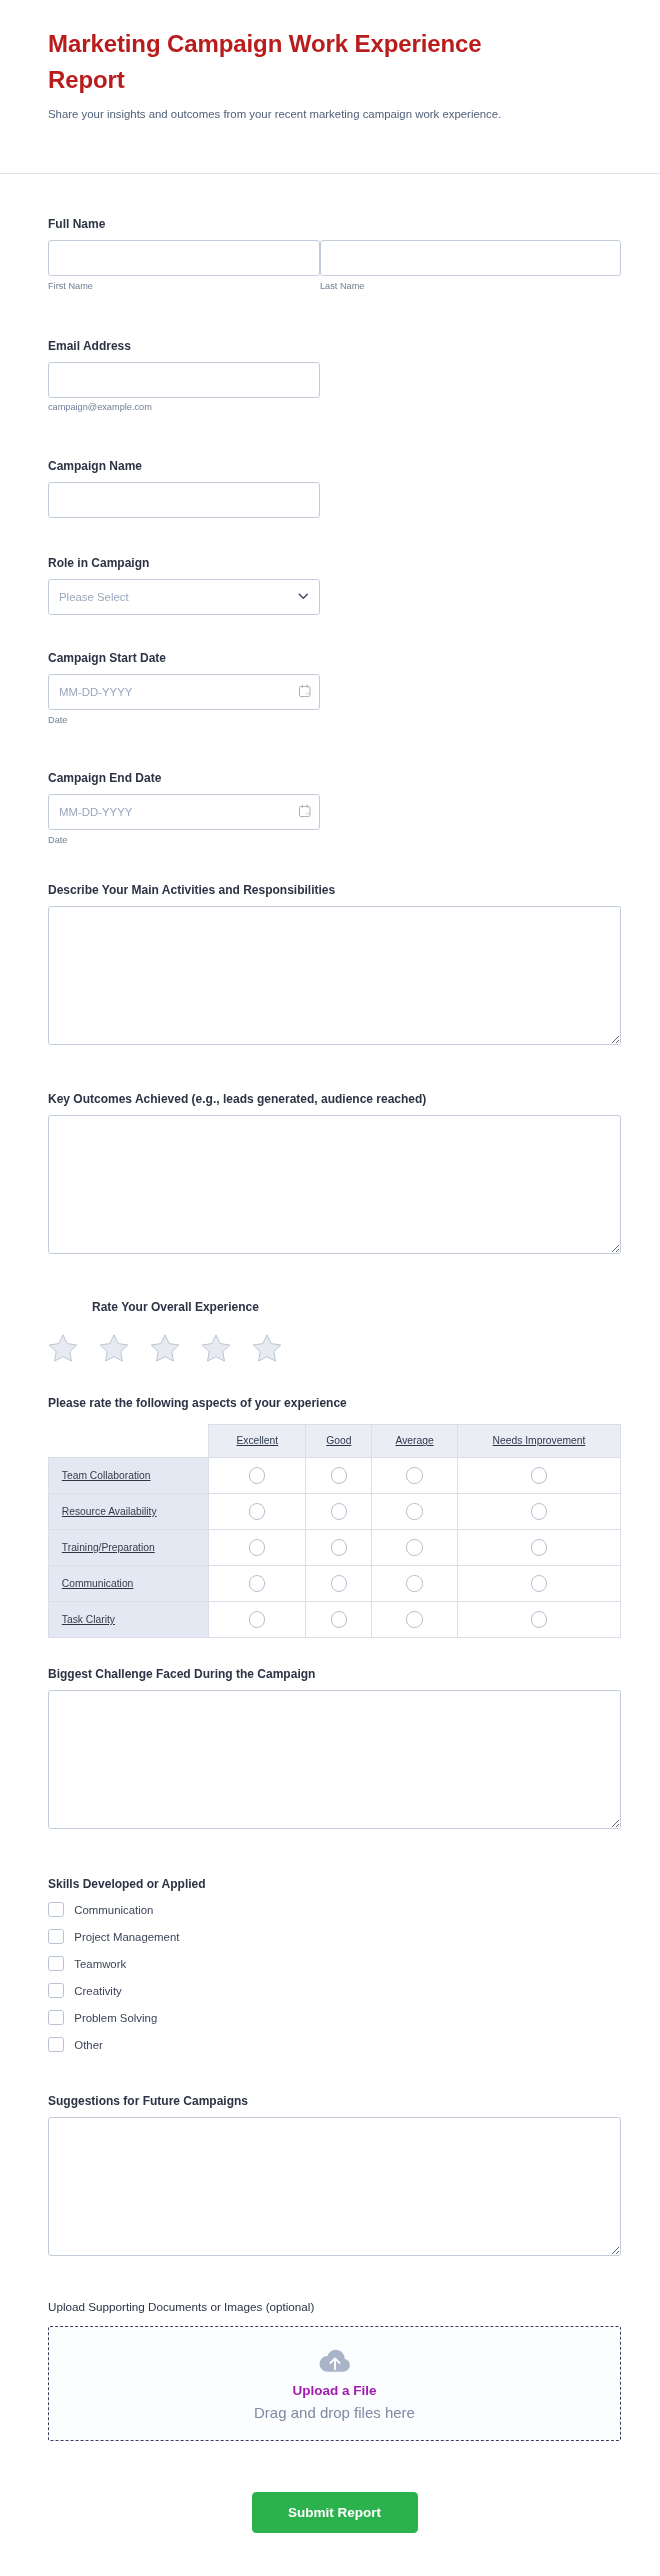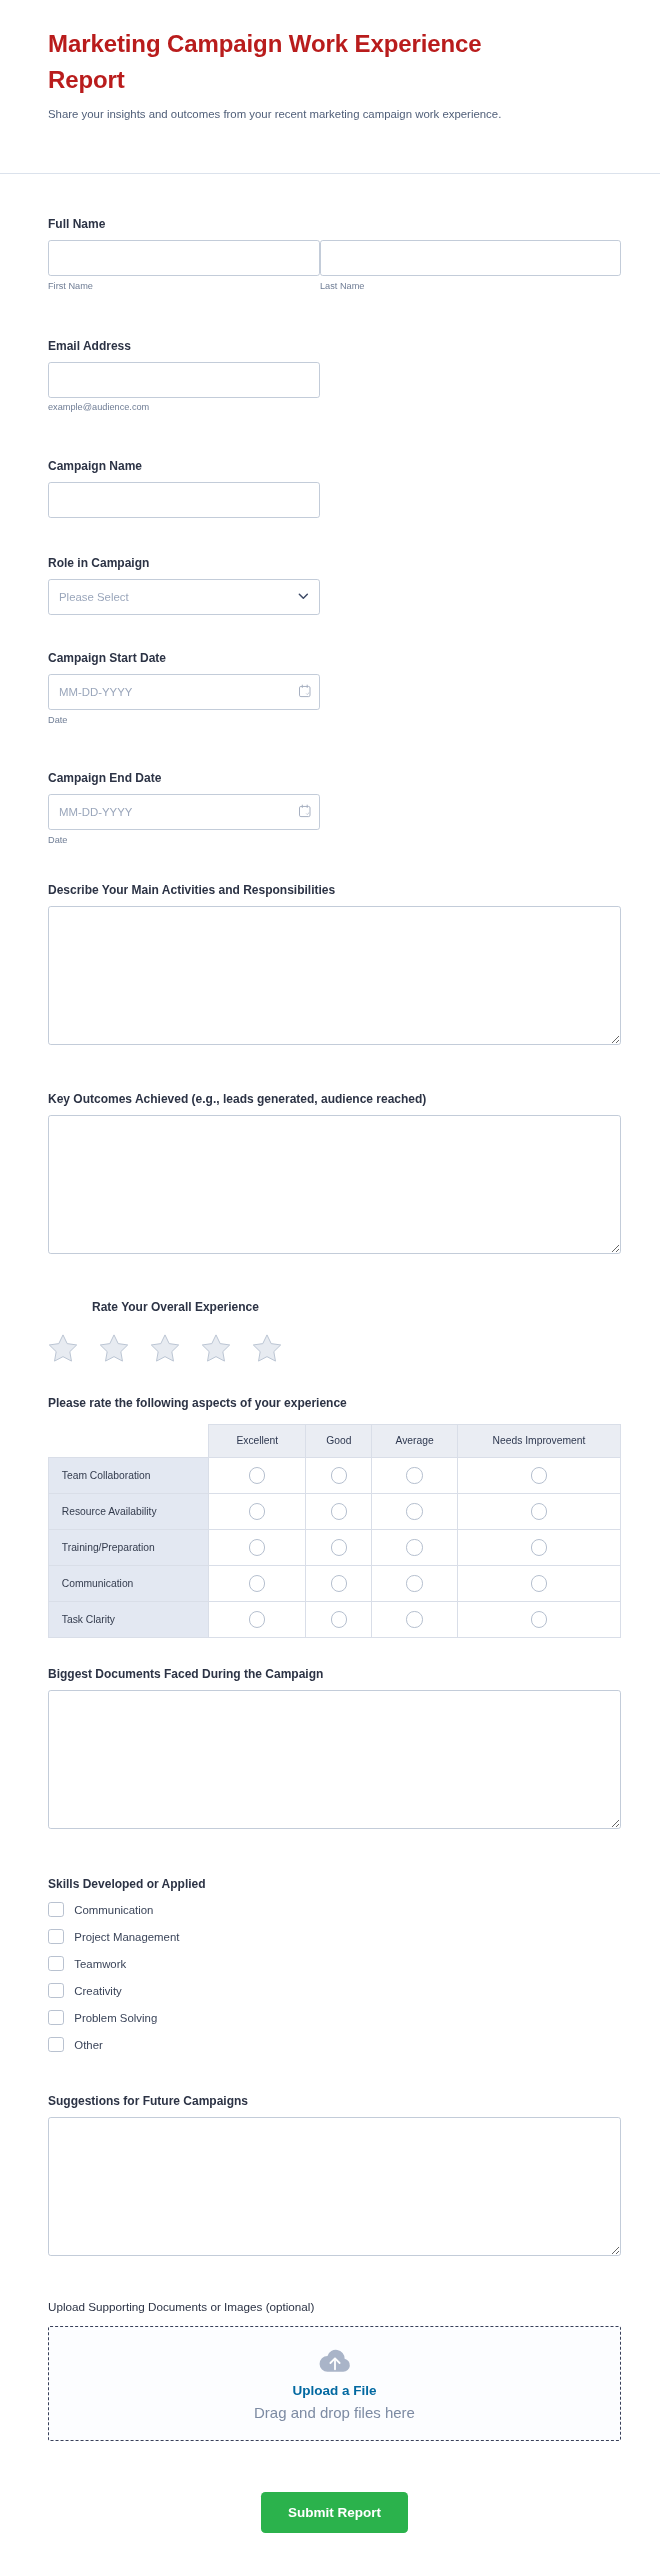--- a/index.html
+++ b/index.html
@@ -68,21 +68,21 @@
   .b-challenge{margin-bottom:46px}.b-skills{margin-bottom:41px}
   .b-suggestions{margin-bottom:42px}.b-upload{margin-bottom:0}
 
   
   .b-rate .q-label { margin-bottom:20px;padding-left:44px; }
   .stars { display:flex; gap:21px; }
   .star-btn { width:30px; height:28px; cursor:pointer; }
 
   
   .b-matrix .q-label { margin-bottom:13.5px; }
-  table.matrix { width:100%; border-collapse:collapse; table-layout:fixed; }
+  table.matrix { width:100%; border-collapse:collapse; table-layout:fixed;text-decoration:underline; }
   .matrix col.c-label{width:28%} .matrix col.c-exc{width:17%}
   .matrix col.c-good{width:11.5%} .matrix col.c-avg{width:15%}
   .matrix col.c-needs{width:28.5%}
   .matrix th, .matrix td { border:0.7px solid #d9dee8; }
   .matrix th {
     height:33px; background:#eaedf3; font-weight:400;
     font-size:10.3px; color:#2e3850; text-align:center;
   }
   .matrix th.corner { background:transparent; border:none; }
   .matrix td.row-label {
@@ -105,27 +105,27 @@
   }
   .cb-label { font-size:11.4px; color:#3a4459; }
 
   
   .b-upload .q-label { margin-bottom:12px; font-weight:400; font-size:11.7px; }
   .upload-box {
     height:115px; border:0.7px dashed #39415a; border-radius:2.1px;
     background:#fcfdff; display:flex; flex-direction:column;
     align-items:center; justify-content:center; cursor:pointer;
   }
-  .upload-title { font-size:13.5px; font-weight:700; color:#0369a1; margin-top:6.4px; }
+  .upload-title { font-size:13.5px; font-weight:700; color:#a21caf; margin-top:6.4px; }
   .upload-hint { font-size:15px; color:#7d8ba3; margin-top:6px; }
 
   
   .submit-row { margin-top:51px; text-align:center; }
   .submit-btn {
-    width:147px; height:41px; border:none; border-radius:4.3px;
+    width:166px; height:41px; border:none; border-radius:4.3px;
     background:#2bb24c; color:#fff; font-family:inherit;
     font-size:13.5px; font-weight:600; cursor:pointer;
   }
 </style>
 </head>
 <body>
 
 <div class="page">
 
   <div class="form-header">
@@ -145,21 +145,21 @@
         <div class="name-col-last">
           <input class="text-input" type="text" value="" style="">
           <div class="sublabel">Last Name</div>
         </div>
       </div>
     </div>
 
     <div class="b-email">
       <label class="q-label">Email Address</label>
       <input class="text-input" type="text" value="" style="">
-      <div class="sublabel">example@audience.com</div>
+      <div class="sublabel">campaign@example.com</div>
     </div>
 
     <div class="b-campaign">
       <label class="q-label">Campaign Name</label>
       <input class="text-input" type="text" value="" style="">
     </div>
 
     <div class="b-role">
       <label class="q-label">Role in Campaign</label>
       <div class="select-box">
@@ -288,21 +288,21 @@
             <td class="radio-cell"><span class="radio"></span></td>
             <td class="radio-cell"><span class="radio"></span></td>
             <td class="radio-cell"><span class="radio"></span></td>
             <td class="radio-cell"><span class="radio"></span></td>
           </tr>
         </tbody>
       </table>
     </div>
 
     <div class="b-challenge">
-      <label class="q-label">Biggest Documents Faced During the Campaign</label>
+      <label class="q-label">Biggest Challenge Faced During the Campaign</label>
       <textarea class="text-area" style=""></textarea>
     </div>
 
     <div class="b-skills">
       <label class="q-label">Skills Developed or Applied</label>
       <div class="cb-row">
         <span class="checkbox"></span>
         <span class="cb-label">Communication</span>
       </div>
       <div class="cb-row">

